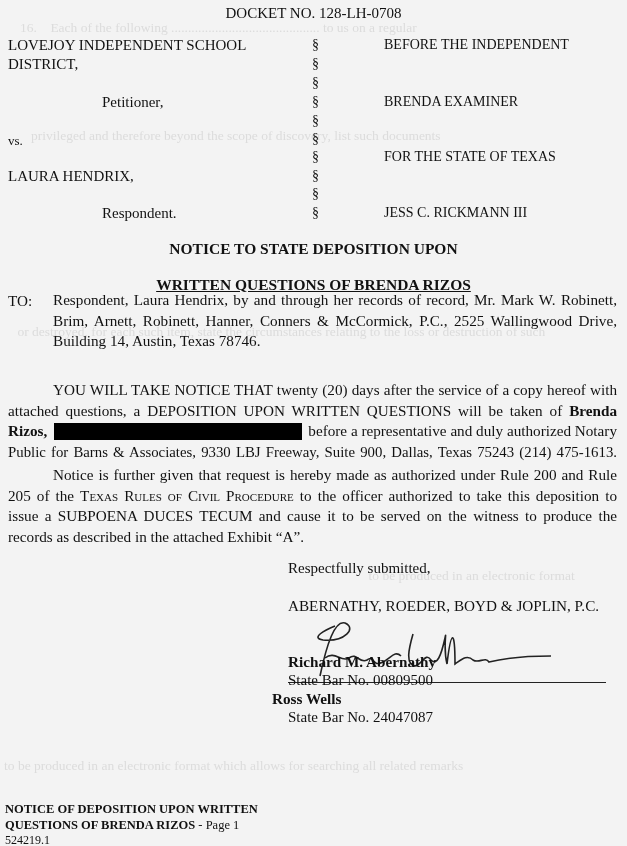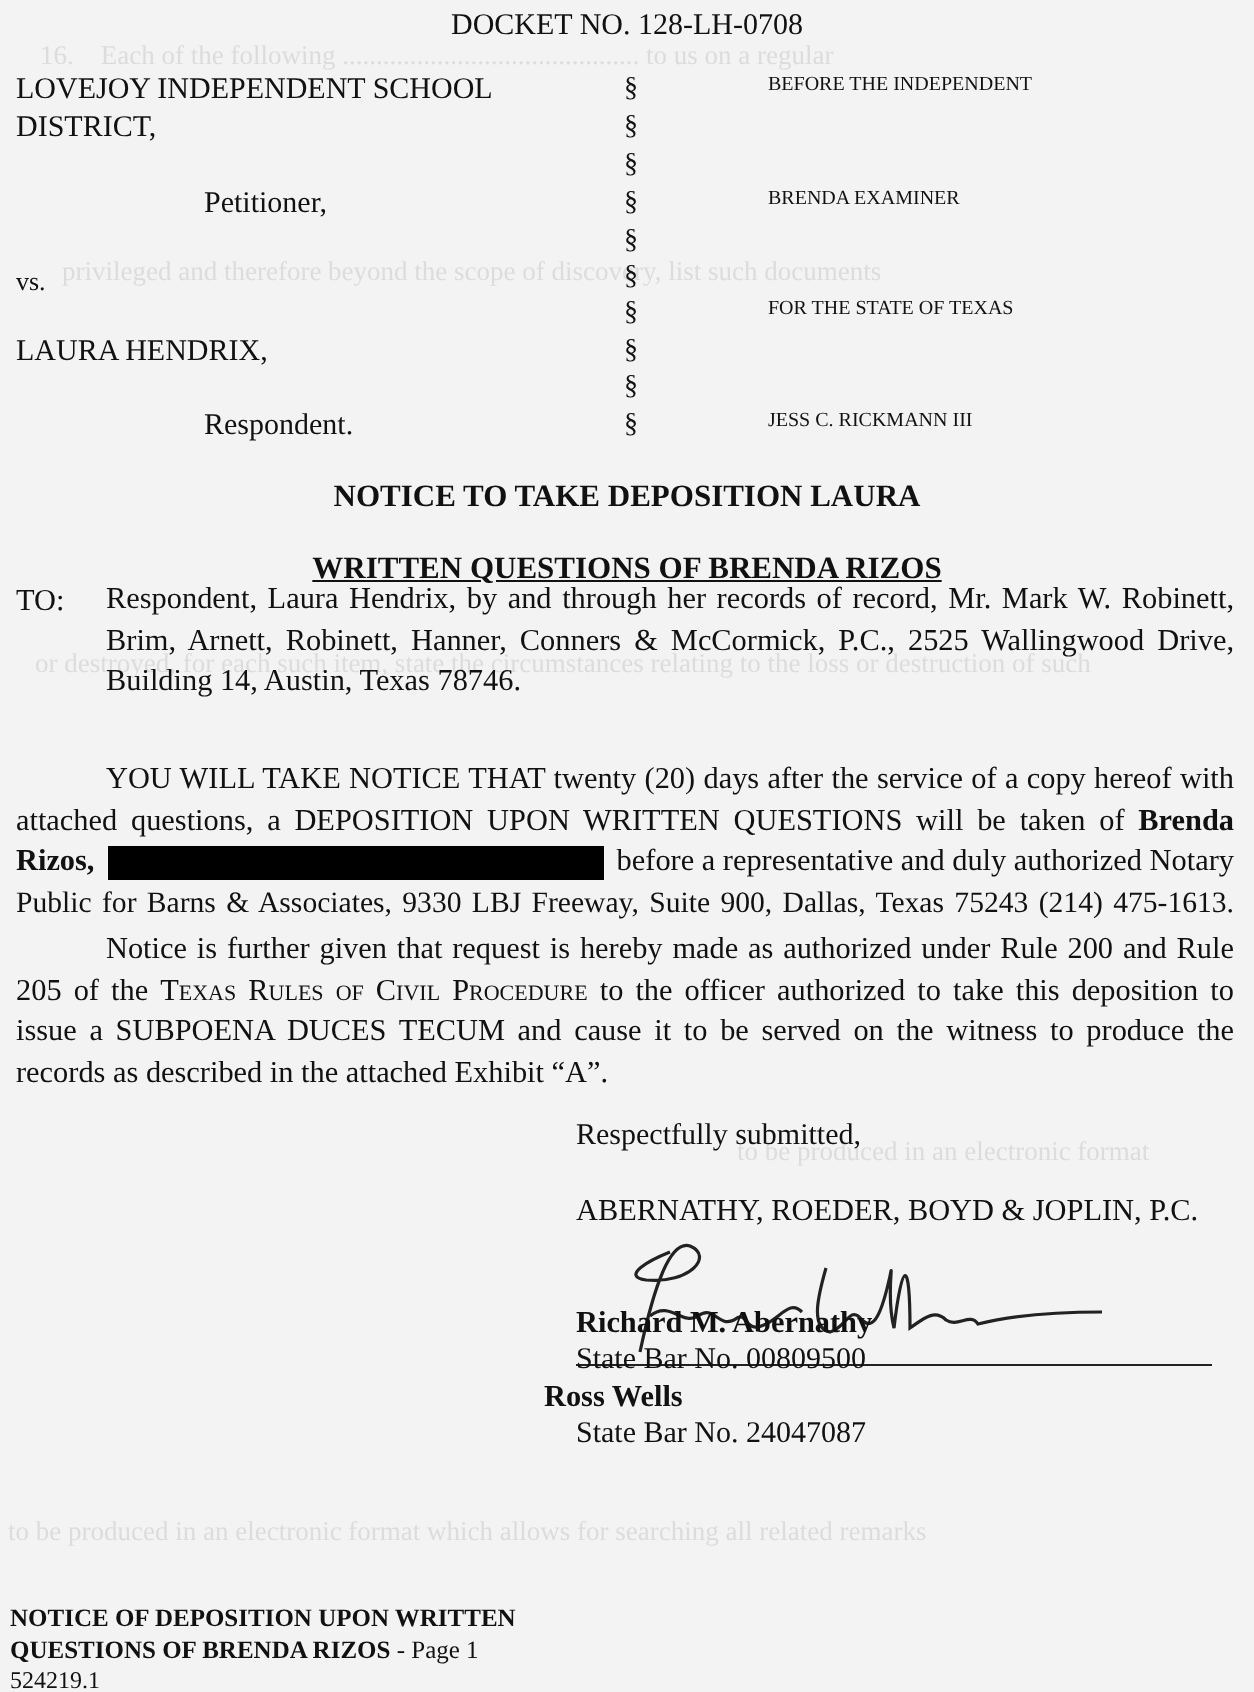--- a/index.html
+++ b/index.html
@@ -10,21 +10,21 @@
     color:#111;
     position:relative;
     font-size:14.4px;
   }
   .page { position:absolute; left:0; top:0; width:627px; height:846px; }
   .bleed { position:absolute; color:#dcdcdc; font-size:13.5px; white-space:nowrap; z-index:0; }
   .abs { position:absolute; z-index:1; white-space:nowrap; }
   .docket { left:0; width:627px; top:5px; text-align:center; font-size:15px; }
   .cap-left { left:8px; font-size:15px; }
   .sect { left:312px; font-size:14px; }
-  .cap-right { left:384px; font-size:10px; }
+  .cap-right { left:384px; font-size:14px; }
   .title { left:0; width:627px; text-align:center; font-weight:bold; font-size:15.5px; }
   .title u { text-decoration:underline; }
   .para { position:absolute; z-index:1; font-size:15.2px; line-height:20.5px; text-align:justify; }
   .redact { display:inline-block; background:#000; width:248px; height:17px; vertical-align:-3px; }
   .sc { font-variant:small-caps; }
   .sig-line { position:absolute; left:288px; top:682px; width:318px; border-top:1px solid #222; }
   .footer { left:5px; font-weight:bold; font-size:12.5px; line-height:16px; white-space:nowrap; }
 </style>
 </head>
 <body>
@@ -55,21 +55,21 @@
   <div class="abs sect" style="top:149px;">§</div>
   <div class="abs sect" style="top:168px;">§</div>
   <div class="abs sect" style="top:186px;">§</div>
   <div class="abs sect" style="top:205px;">§</div>
 
   <div class="abs cap-right" style="top:37px;">BEFORE THE INDEPENDENT</div>
   <div class="abs cap-right" style="top:94px;">BRENDA EXAMINER</div>
   <div class="abs cap-right" style="top:149px;">FOR THE STATE OF TEXAS</div>
   <div class="abs cap-right" style="top:205px;">JESS C. RICKMANN III</div>
 
-  <div class="abs title" style="top:240px;">NOTICE TO TAKE DEPOSITION LAURA</div>
+  <div class="abs title" style="top:240px;">NOTICE TO STATE DEPOSITION UPON</div>
   <div class="abs title" style="top:276px;"><u>WRITTEN QUESTIONS OF BRENDA RIZOS</u></div>
 
   <div class="abs" style="left:8px;top:292px;font-size:15.2px;">TO:</div>
   <div class="para" style="left:53px;top:290px;width:564px;">
     <div style="text-align:justify;text-align-last:justify;">Respondent, Laura Hendrix, by and through her records of record, Mr. Mark W. Robinett,</div>
     <div style="text-align:justify;text-align-last:justify;">Brim, Arnett, Robinett, Hanner, Conners &amp; McCormick, P.C., 2525 Wallingwood Drive,</div>
     <div>Building 14, Austin, Texas 78746.</div>
   </div>
 
   <div class="para" style="left:8px;top:380px;width:609px;">

